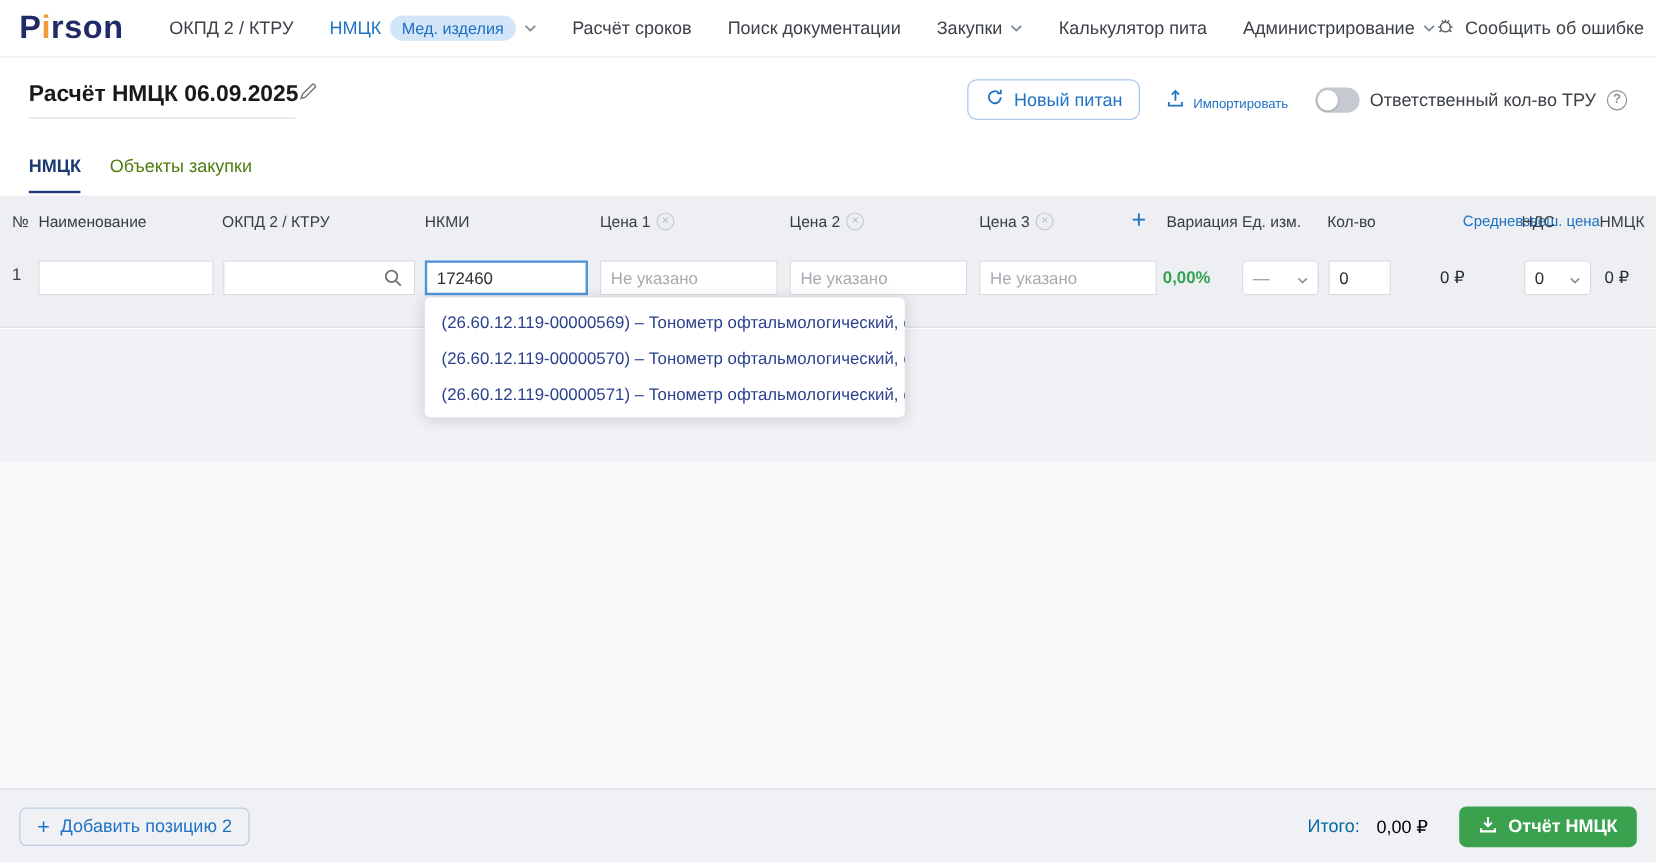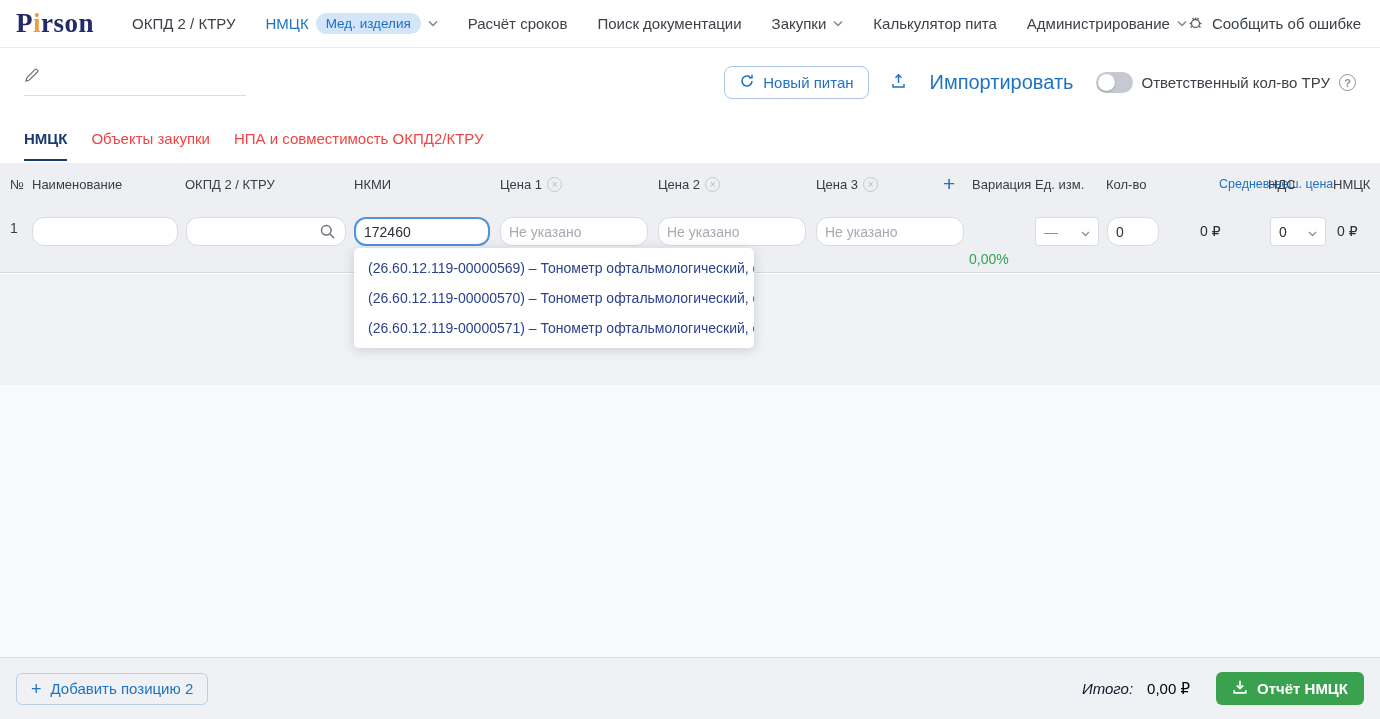--- a/index.html
+++ b/index.html
@@ -3,75 +3,75 @@
 <meta charset="utf-8">
 <style>
   * { margin:0; padding:0; box-sizing:border-box; }
   html,body { background:#e9ebee; }
   body { font-family:"Liberation Sans","DejaVu Sans",sans-serif; }
   .screen { position:relative; width:1380px; height:719px; background:#ffffff; overflow:hidden; }
 
   
   .topnav { position:absolute; left:0; top:0; width:1380px; height:48px; background:#fff;
             border-bottom:1px solid #e7e9ec; display:flex; align-items:center; padding:0 24px 0 16px; }
-  .logo { font-size:27px; font-weight:bold; letter-spacing:.5px; color:#232a68; margin-right:38px; cursor:pointer;font-family:Liberation Serif, serif; }
+  .logo { font-size:27px; font-weight:bold; letter-spacing:.5px; color:#232a68; margin-right:38px; cursor:pointer; }
   .logo .i-orange { color:#f29b38; }
   .nav-items { display:flex; align-items:center; gap:30px; }
   .nav-item { display:flex; align-items:center; gap:7px; font-size:15px; color:#3c4148; cursor:pointer; white-space:nowrap; }
   .nav-item.active-link { color:#1f72c4; font-weight:500; }
   .pill { background:#d3e5f8; color:#1f6ec5; font-size:13.5px; padding:3px 10px; border-radius:11px; }
   .chev { display:inline-flex; }
   .nav-right { margin-left:auto; display:flex; align-items:center; gap:28px; }
   .nav-util { display:flex; align-items:center; gap:8px; font-size:15px; color:#3c4148; cursor:pointer; white-space:nowrap; }
 
   
   .pagehead { position:absolute; left:0; top:48px; width:1380px; height:70px; background:#fff; }
   .title-wrap { position:absolute; left:24px; top:20px; width:222px; display:flex; justify-content:space-between;
                 align-items:center; border-bottom:1px solid #d9dce0; padding-bottom:8px; }
   .page-title { font-size:19px; font-weight:bold; color:#17191c; white-space:nowrap; }
   .resp-wrap { position:absolute; left:270px; top:22px; width:222px; display:flex; justify-content:space-between;
                align-items:center; border-bottom:1px solid #d9dce0; padding-bottom:8px; cursor:text; }
   .resp-placeholder { font-size:16px; color:#9aa0a8; }
   .head-actions { position:absolute; right:24px; top:18px; display:flex; align-items:center; gap:22px; }
   .btn-outline-blue { display:flex; align-items:center; gap:8px; border:1px solid #a9c6e6; border-radius:8px;
                       background:#fff; color:#1f72c4; font-size:15px; font-weight:500; padding:6px 14px; cursor:pointer; }
-  .link-blue { display:flex; align-items:flex-end; gap:24px; color:#1f72c4; font-size:20px; font-weight:500; cursor:pointer; }
+  .link-blue { display:flex; align-items:flex-end; gap:7px; color:#1f72c4; font-size:11px; font-weight:500; cursor:pointer; }
   .toggle-group { display:flex; align-items:center; gap:9px; }
   .toggle { width:37px; height:21px; border-radius:11px; background:#c6cad0; position:relative; cursor:pointer; }
   .toggle .knob { position:absolute; left:2px; top:2px; width:17px; height:17px; border-radius:50%; background:#fff;
                   box-shadow:0 1px 2px rgba(0,0,0,.25); }
   .toggle-label { font-size:15px; color:#3c4148; }
   .help-ic { width:17px; height:17px; border:1.4px solid #8e949b; border-radius:50%; color:#8e949b; font-size:11px;
              display:flex; align-items:center; justify-content:center; cursor:pointer; font-weight:bold; }
 
   
   .tabs { position:absolute; left:0; top:118px; width:1380px; height:45px; background:#fff;
           display:flex; align-items:flex-start; padding:12px 0 0 24px; gap:24px; }
-  .tab { font-size:15px; color:#ef4444; cursor:pointer; padding-bottom:14px; position:relative; white-space:nowrap; }
+  .tab { font-size:15px; color:#4d7c0f; cursor:pointer; padding-bottom:14px; position:relative; white-space:nowrap; }
   .tab.active { color:#1b3a74; font-weight:bold; }
   .tab.active::after { content:""; position:absolute; left:0; right:0; bottom:0; height:2px; background:#1b3a74; }
 
   
   .tablearea { position:absolute; left:0; top:163px; width:1380px; height:110px; background:#edeff2;
                border-bottom:1px solid #d6d9dd; }
   .th { position:absolute; top:14px; font-size:13px; color:#383d44; white-space:nowrap; display:flex; align-items:center; gap:5px; }
   .remove-ic { width:15px; height:15px; border:1px solid #c6cad0; border-radius:50%; color:#b6bbc2; font-size:10px;
                line-height:1; display:inline-flex; align-items:center; justify-content:center; cursor:pointer; }
   .add-col { color:#1f72c4; font-size:21px; font-weight:400; cursor:pointer; }
   .th-link { color:#1f72c4; font-size:12.5px; cursor:pointer; }
 
   .row-num { position:absolute; left:10px; top:57px; font-size:14px; color:#3b3f45; }
-  .cell-input { position:absolute; top:54px; height:29px; background:#fff; border:1px solid #d8dbdf; border-radius:12px;
+  .cell-input { position:absolute; top:54px; height:29px; background:#fff; border:1px solid #d8dbdf; border-radius:0;
                 font-size:14px; color:#2b2f34; padding:0 8px; outline:none; font-family:inherit; }
   .cell-input::placeholder { color:#a6abb2; }
   .with-icon { padding-right:28px; }
   .search-ic { position:absolute; top:61px; pointer-events:auto; cursor:pointer; }
   .focused { border:2px solid #4f93d8; }
   .cell-text { position:absolute; top:60px; font-size:14px; color:#2b2f34; white-space:nowrap; }
-  .green { color:#33a352; font-weight:400;margin-top:28px; }
+  .green { color:#33a352; font-weight:700; }
   .cell-select { position:absolute; top:54px; height:29px; background:#fff; border:1px solid #d8dbdf; border-radius:4px;
                  display:flex; align-items:center; justify-content:space-between; padding:0 8px; font-size:14px;
                  color:#2b2f34; cursor:pointer; }
   .cell-select .dash { color:#8d939b; }
 
   
   .dropdown { position:absolute; left:354px; top:248px; width:400px; background:#fff; border-radius:5px;
               box-shadow:0 2px 12px rgba(25,35,60,.18); padding:5px 0; z-index:5; }
   .dd-item { padding:7px 14px; font-size:14px; color:#2b418d; white-space:nowrap; overflow:hidden; cursor:pointer; }
 
@@ -79,21 +79,21 @@
   .band-a { position:absolute; left:0; top:274px; width:1380px; height:111px; background:#f1f2f5; }
   .band-b { position:absolute; left:0; top:385px; width:1380px; height:272px; background:#f8f9fb; }
 
   
   .bottombar { position:absolute; left:0; top:657px; width:1380px; height:62px; background:#eff1f4;
                border-top:1px solid #dcdee1; display:flex; align-items:center; padding:0 16px; }
   .btn-add { display:flex; align-items:center; gap:9px; border:1px solid #b9cfe6; border-radius:6px; background:transparent;
              color:#1f72c4; font-size:15px; padding:6px 14px; cursor:pointer; font-family:inherit; }
   .btn-add .plus { font-size:18px; line-height:1; }
   .bar-right { margin-left:auto; display:flex; align-items:center; gap:14px; padding-right:0; }
-  .total-label { font-size:15px; color:#0f172a;font-style:italic; }
+  .total-label { font-size:15px; color:#0369a1; }
   .total-value { font-size:15px; color:#000000; }
   .btn-green { display:flex; align-items:center; gap:9px; background:#3aa24f; border:none; border-radius:6px;
                color:#fff; font-size:15px; font-weight:bold; padding:7px 16px; margin-left:12px; cursor:pointer; font-family:inherit; }
 </style>
 </head>
 <body>
 
 <div class="screen">
 
   <header class="topnav">
@@ -144,20 +144,21 @@
               <path d="M8.5 5.5V3.5 M5.5 4l1.6 2 M11.5 4l-1.6 2 M2.5 9.5h2 M12.5 9.5h2 M3.5 13.5l2-1.6 M13.5 13.5l-2-1.6"></path>
             </svg></span>
         <span>Сообщить об ошибке</span>
       </div>
 
     </div>
   </header>
 
   <section class="pagehead">
     <div class="title-wrap">
+      <span class="page-title">Расчёт НМЦК 06.09.2025</span>
       <span><svg width="15" height="15" viewBox="0 0 15 15" fill="none" stroke="#6e737a" stroke-width="1.2">
             <path d="M2 13l1-3.4L11.2 1.4a1.1 1.1 0 0 1 1.6 0l.8.8a1.1 1.1 0 0 1 0 1.6L5.4 12Z"></path>
           </svg></span>
     </div>
     <div class="head-actions">
       <button class="btn-outline-blue">
         <span><svg width="16" height="16" viewBox="0 0 16 16" fill="none" stroke="#1f72c4" stroke-width="1.5">
               <path d="M13 8a5 5 0 1 1-1.7-3.75"></path>
               <path d="M13 1.8v3h-3" fill="none"></path>
             </svg></span>
@@ -177,21 +178,20 @@
           </div>
         <span class="toggle-label">Ответственный кол-во ТРУ</span>
         <span class="help-ic">?</span>
       </div>
     </div>
   </section>
 
   <nav class="tabs">
     <div class="tab active">НМЦК</div>
     <div class="tab">Объекты закупки</div>
-    <div class="tab">НПА и совместимость ОКПД2/КТРУ</div>
   </nav>
 
   <section class="tablearea">
 
     <span class="th" style="left:10px">
         <span>№</span>
       </span>
     <span class="th" style="left:32px">
         <span>Наименование</span>
       </span>

